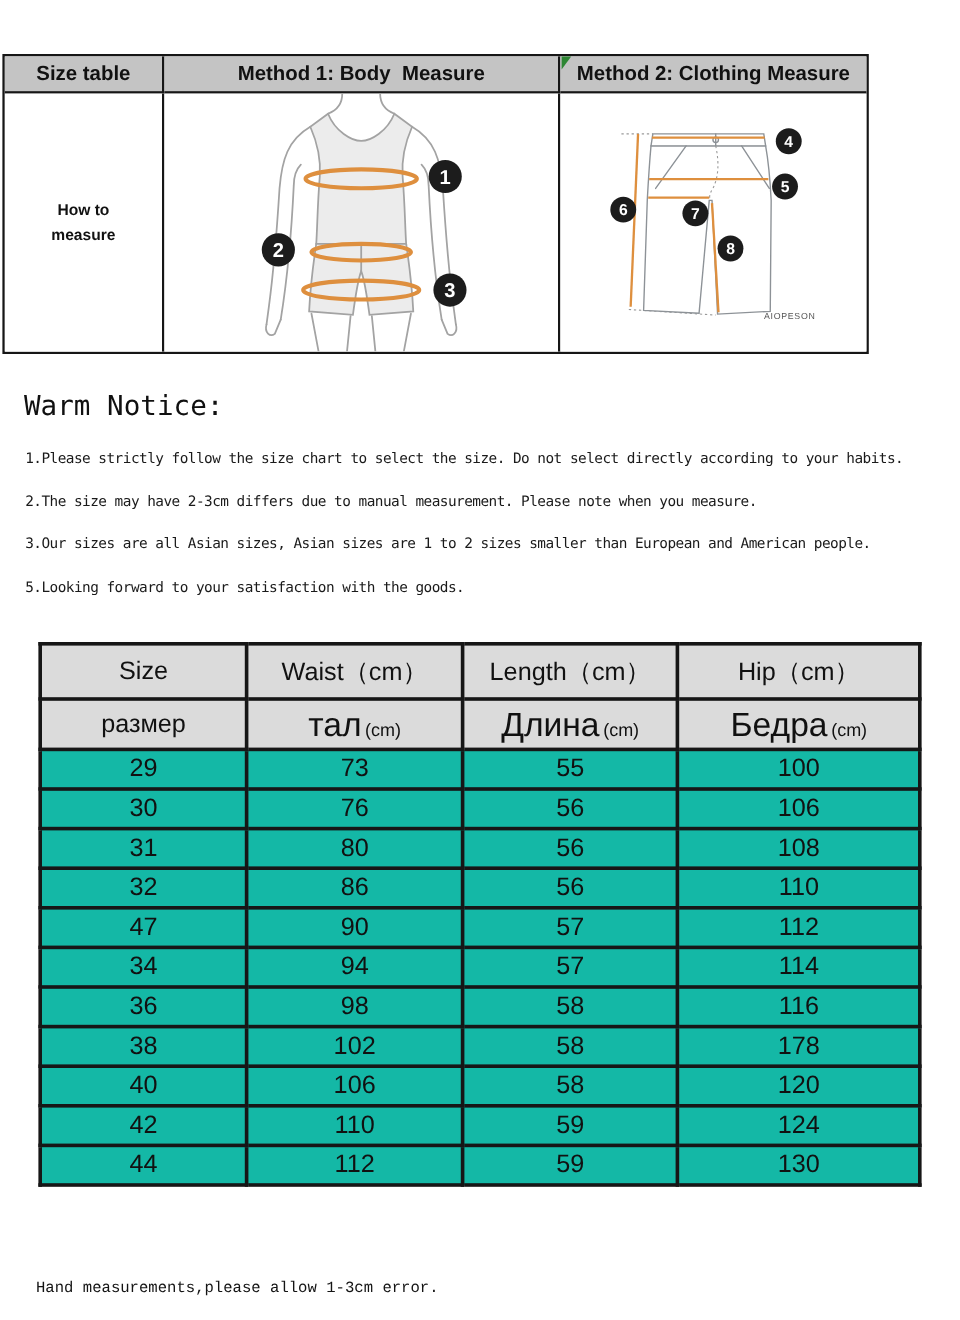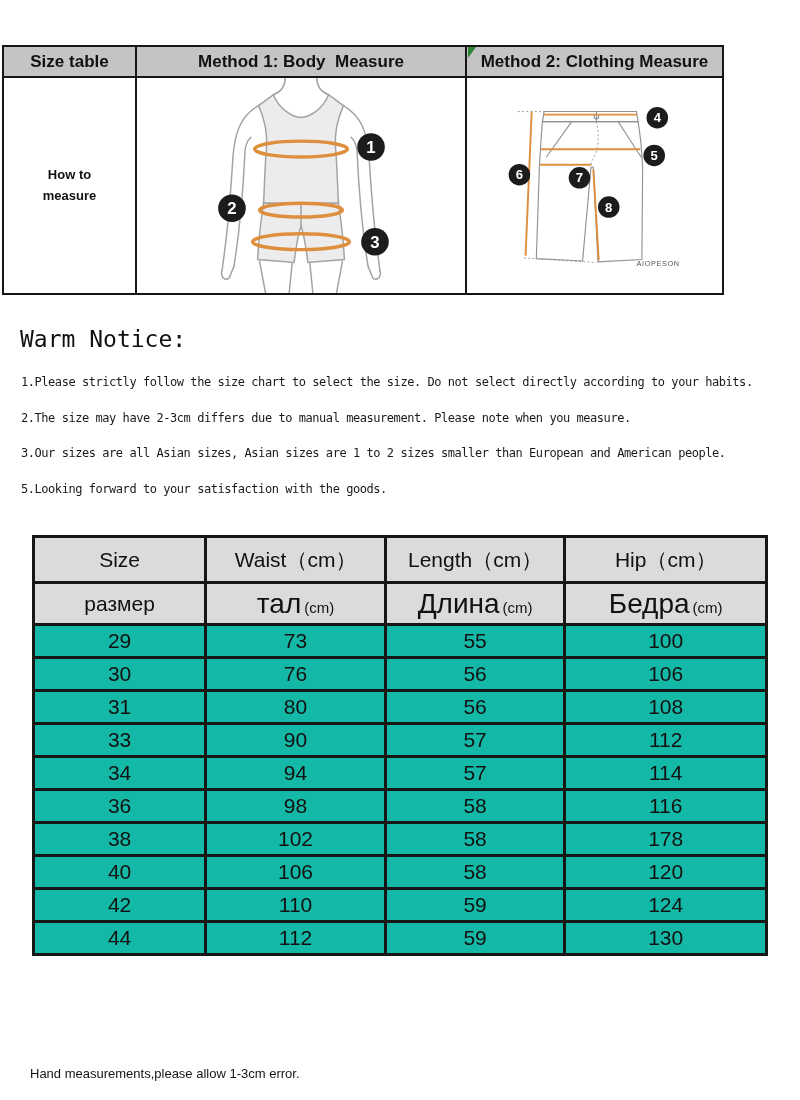--- a/index.html
+++ b/index.html
@@ -54,21 +54,21 @@
   .h-en { height:46px; font-size:21px; }
   .h-ru { height:42px; font-size:21px; }
   .ru-name    { font-size:21px; }
   .ru-name-big{ font-size:28px; }
   .ru-unit    { font-size:15px; margin-left:3px; }
   .size-table tbody td { height:33px; font-size:21px; background:#14b8a6; }
 
   
   .footer-note {
     position:absolute; left:30px; top:1066px;
-    font-family:Liberation Sans, sans-serif; font-size:13px; color:#141414;text-align:right;
+    font-family:Liberation Mono, monospace; font-size:13px; color:#141414;text-align:right;
   }
 
   
   .outline   { fill:none; stroke:#a3a3a3; stroke-width:1.5; stroke-linecap:round; }
   .garment   { fill:#ececec; stroke:#a3a3a3; stroke-width:1.5; }
   .cloth-line{ fill:none; stroke:#8d9297; stroke-width:1.5; stroke-linecap:round; }
   .cloth-fill{ fill:#ffffff; stroke:#8d9297; stroke-width:1.5; }
   .orange    { fill:none; stroke:#de8f3e; stroke-width:3.5; }
   .orange-thin{ fill:none; stroke:#de8f3e; stroke-width:2.5; }
   .dotted    { fill:none; stroke:#9a9a9a; stroke-width:1.2; stroke-dasharray:2.5,3; }
@@ -229,21 +229,27 @@
         <td>56</td>
         <td>106</td>
       </tr>
       <tr>
         <td>31</td>
         <td>80</td>
         <td>56</td>
         <td>108</td>
       </tr>
       <tr>
-        <td>33</td>
+        <td>32</td>
+        <td>86</td>
+        <td>56</td>
+        <td>110</td>
+      </tr>
+      <tr>
+        <td>47</td>
         <td>90</td>
         <td>57</td>
         <td>112</td>
       </tr>
       <tr>
         <td>34</td>
         <td>94</td>
         <td>57</td>
         <td>114</td>
       </tr>

